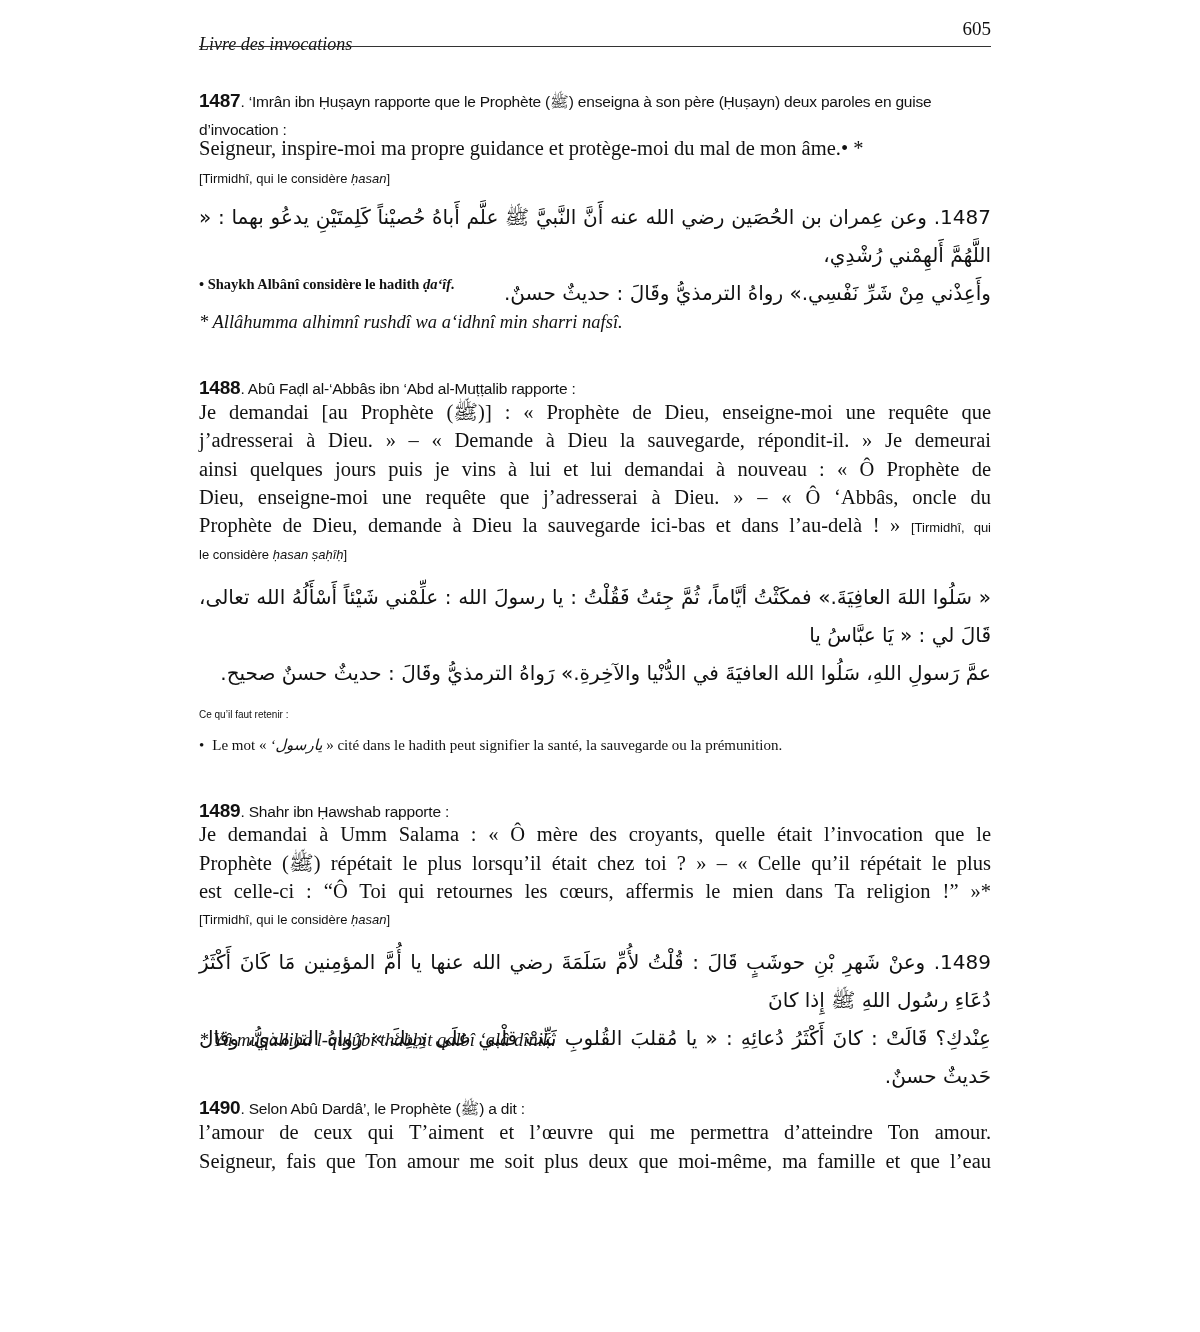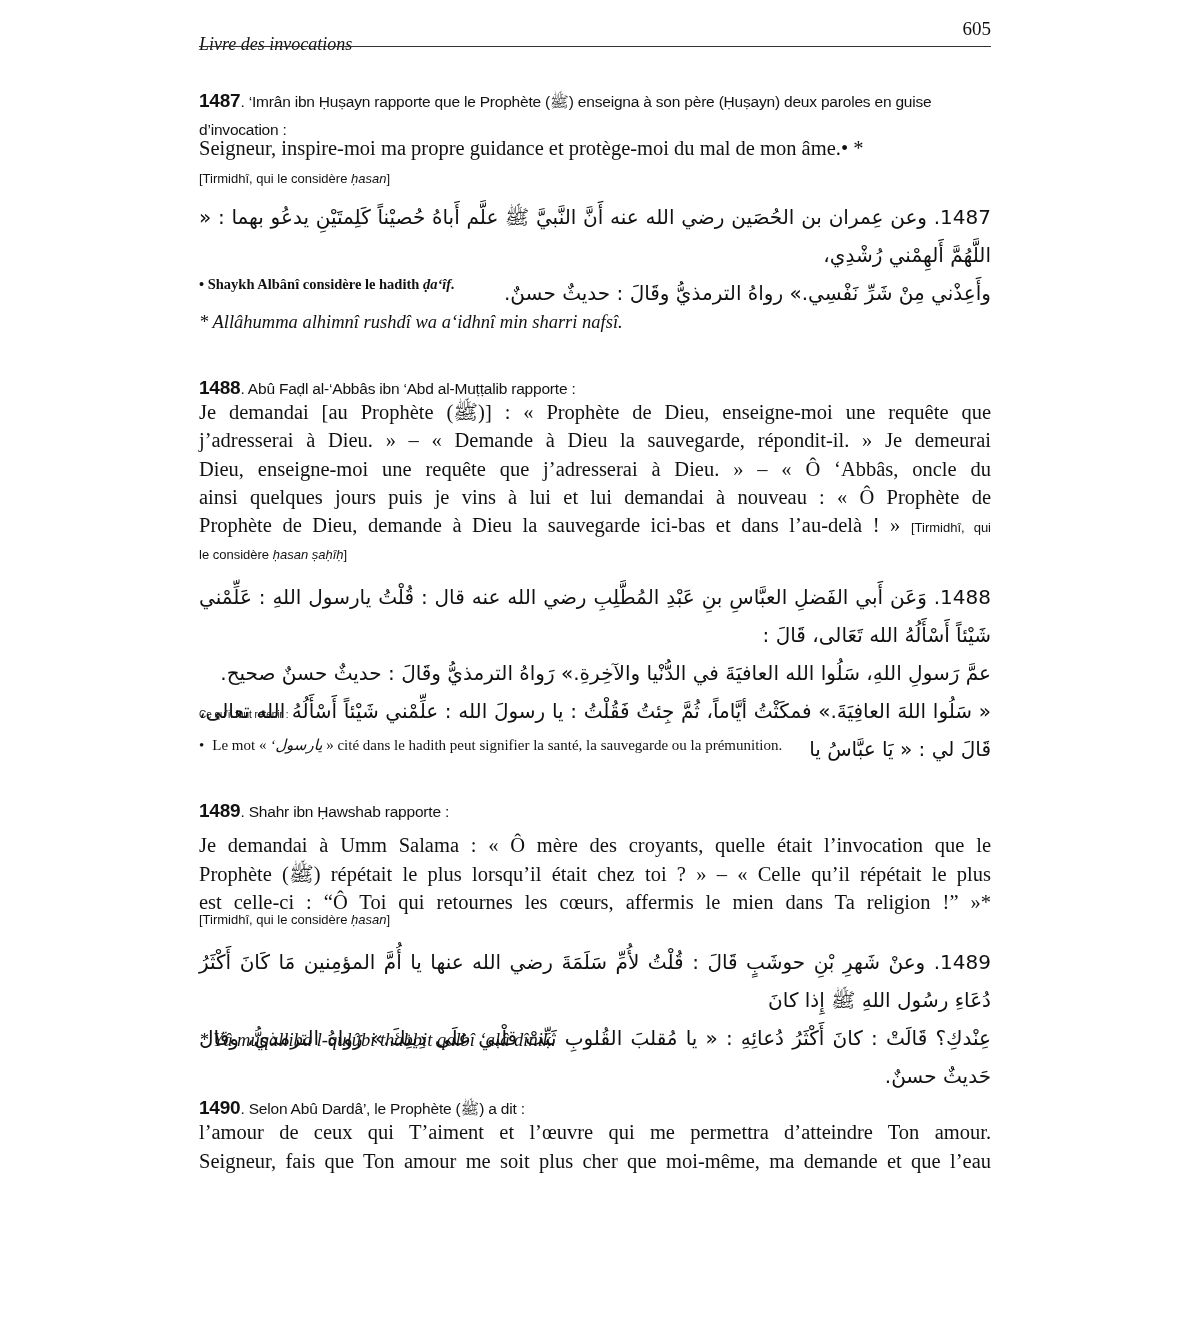--- a/index.html
+++ b/index.html
@@ -50,55 +50,54 @@
     <span>• Shaykh Albânî considère le hadith </span><i>ḍa‘îf.</i>
   </div>
   <div class="translit" style="top:312px;">* Allâhumma alhimnî rushdî wa a‘idhnî min sharri nafsî.</div>
 
   <div class="hadith-head" style="top:374px;">
     <span class="hadith-num">1488</span><span>. Abû Faḍl al-‘Abbâs ibn ‘Abd al-Muṭṭalib rapporte :</span>
   </div>
   <div class="body-text" style="top:398px; line-height:28.3px;">
     <div style="text-align-last:justify;">Je demandai [au Prophète (ﷺ)] : « Prophète de Dieu, enseigne-moi une requête que</div>
     <div style="text-align-last:justify;">j’adresserai à Dieu. » – « Demande à Dieu la sauvegarde, répondit-il. » Je demeurai</div>
+    <div style="text-align-last:justify;">ainsi quelques jours puis je vins à lui et lui demandai à nouveau : « Ô Prophète de</div>
     <div style="text-align-last:justify;">Dieu, enseigne-moi une requête que j’adresserai à Dieu. » – « Ô ‘Abbâs, oncle du</div>
-    <div style="text-align-last:justify;">ainsi quelques jours puis je vins à lui et lui demandai à nouveau : « Ô Prophète de</div>
     <div style="text-align-last:justify;"><span>Prophète de Dieu, demande à Dieu la sauvegarde ici-bas et dans l’au-delà ! »</span> <span class="ref">[Tirmidhî, qui</span></div>
   </div>
   <div class="ref-block ref" style="top:546px;">
     <span>le considère </span><i>ḥasan ṣaḥîḥ</i><span>]</span>
   </div>
   <div class="arabic" style="top:578px;">
-    <span class="line">1488. وَعَن أَبي الفَضلِ العبَّاسِ بنِ عَبْدِ المُطَّلِبِ رضي الله عنه قال : قُلْتُ يارسول اللهِ : عَلِّمْني شَيْئاً أَسْأَلُهُ الله تَعَالى، قَالَ :</span>
+    <span class="line">« سَلُوا اللهَ العافِيَةَ.» فمكَثْتُ أيَّاماً، ثُمَّ جِئتُ فَقُلْتُ : يا رسولَ الله : علِّمْني شَيْئاً أَسْأَلُهُ الله تعالى، قَالَ لي : « يَا عبَّاسُ يا</span>
     <span class="line">عمَّ رَسولِ اللهِ، سَلُوا الله العافيَةَ في الدُّنْيا والآخِرةِ.» رَواهُ الترمذيُّ وقَالَ : حديثٌ حسنٌ صحيح.</span>
-    <span class="line">« سَلُوا اللهَ العافِيَةَ.» فمكَثْتُ أيَّاماً، ثُمَّ جِئتُ فَقُلْتُ : يا رسولَ الله : علِّمْني شَيْئاً أَسْأَلُهُ الله تعالى، قَالَ لي : « يَا عبَّاسُ يا</span>
   </div>
   <div class="retain-title" style="top:709px;">Ce qu’il faut retenir :</div>
   <div class="retain-item" style="top:736px;">
     <span class="bullet">•</span><span>Le mot « </span><i>‘يارسول</i><span> » cité dans le hadith peut signifier la santé, la sauvegarde ou la prémunition.</span>
   </div>
 
   <div class="hadith-head" style="top:797px;">
     <span class="hadith-num">1489</span><span>. Shahr ibn Ḥawshab rapporte :</span>
   </div>
   <div class="body-text" style="top:820px;">
-    <div style="text-align-last:justify;margin-top:11px;">Je demandai à Umm Salama : « Ô mère des croyants, quelle était l’invocation que le</div>
+    <div style="text-align-last:justify;">Je demandai à Umm Salama : « Ô mère des croyants, quelle était l’invocation que le</div>
     <div style="text-align-last:justify;">Prophète (ﷺ) répétait le plus lorsqu’il était chez toi ? » – « Celle qu’il répétait le plus</div>
     <div style="text-align-last:justify;">est celle-ci : “Ô Toi qui retournes les cœurs, affermis le mien dans Ta religion !” »*</div>
   </div>
   <div class="ref-block ref" style="top:911px;">
     <span>[Tirmidhî, qui le considère </span><i>ḥasan</i><span>]</span>
   </div>
   <div class="arabic" style="top:943px;">
     <span class="line">1489. وعنْ شَهرِ بْنِ حوشَبٍ قَالَ : قُلْتُ لأُمِّ سَلَمَةَ رضي الله عنها يا أُمَّ المؤمِنين مَا كَانَ أَكْثَرُ دُعَاءِ رسُول اللهِ ﷺ إِذا كانَ</span>
     <span class="line">عِنْدكِ؟ قَالَتْ : كانَ أَكْثَرُ دُعائِهِ : « يا مُقلبَ القُلوبِ ثَبِّتْ قلْبي علَى دِينِكَ.» رَواهُ الترمذيُّ، وقال حَديثٌ حسنٌ.</span>
   </div>
   <div class="translit" style="top:1030px;">* Yâ muqalliba l-qulûbi thabbit qalbî ‘alâ dînik.</div>
 
   <div class="hadith-head" style="top:1094px;">
     <span class="hadith-num">1490</span><span>. Selon Abû Dardâ’, le Prophète (ﷺ) a dit :</span>
   </div>
   <div class="body-text" style="top:1118px;">
     <div style="text-align-last:justify;">l’amour de ceux qui T’aiment et l’œuvre qui me permettra d’atteindre Ton amour.</div>
-    <div style="text-align-last:justify;">Seigneur, fais que Ton amour me soit plus cher que moi-même, ma demande et que l’eau</div>
+    <div style="text-align-last:justify;">Seigneur, fais que Ton amour me soit plus deux que moi-même, ma famille et que l’eau</div>
   </div>
 
 </div>
 
 </body></html>

